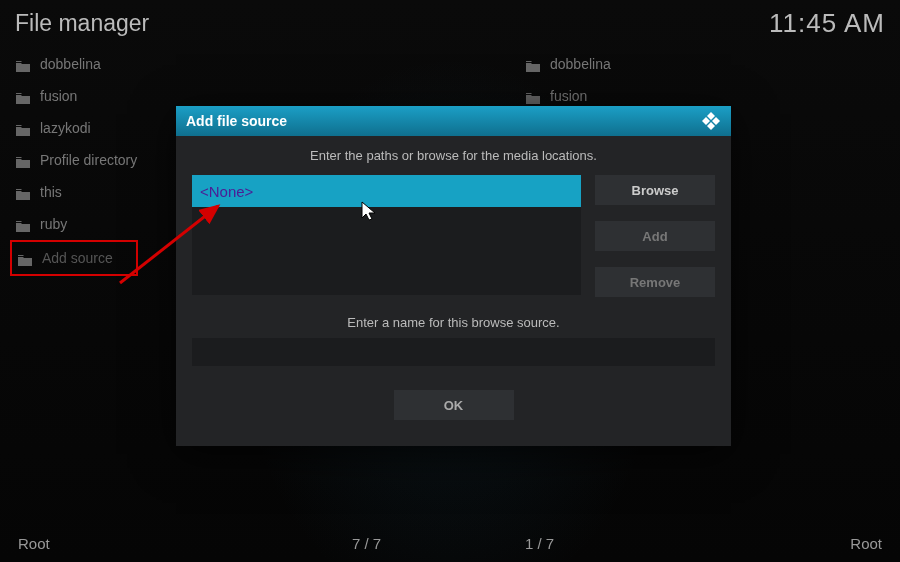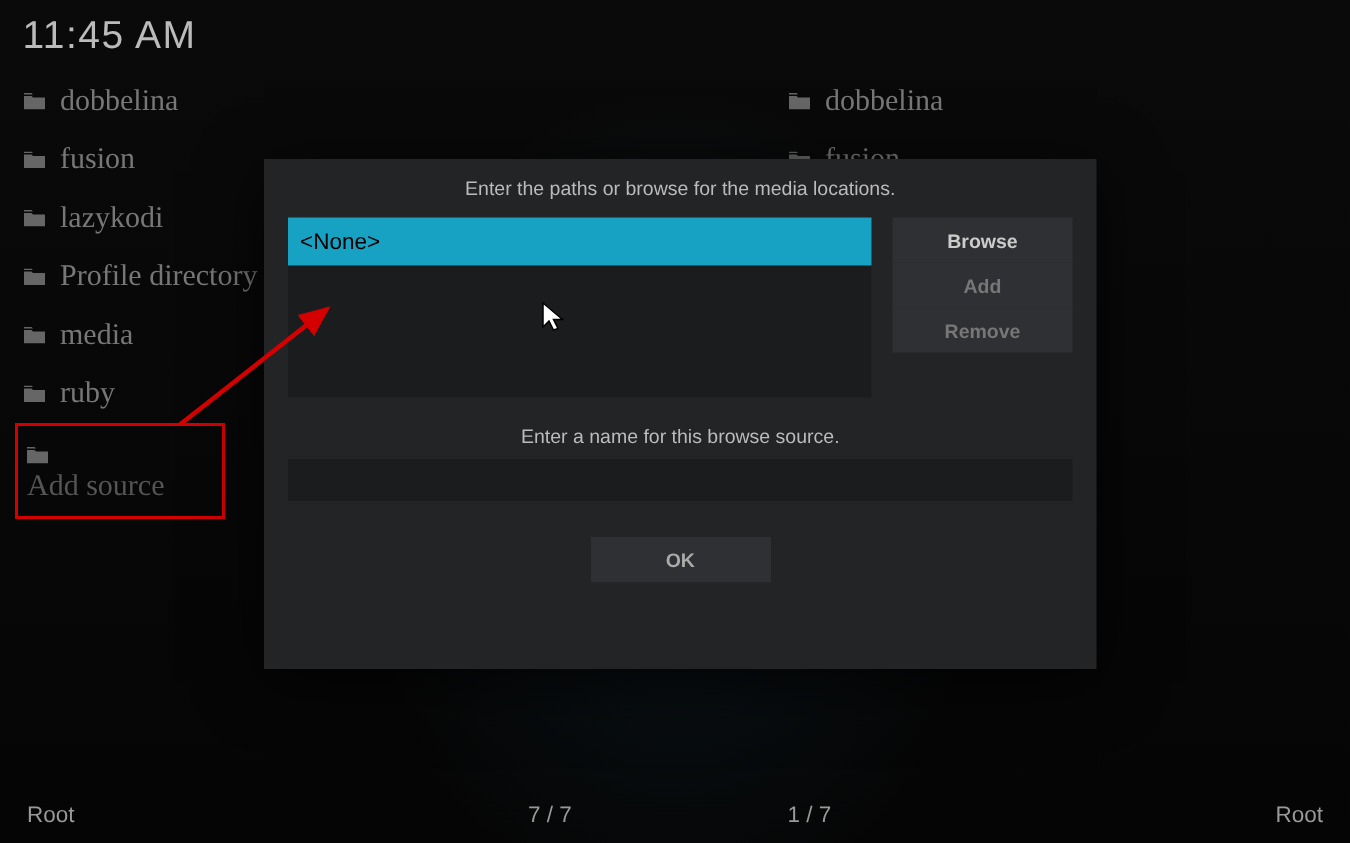--- a/index.html
+++ b/index.html
@@ -21,24 +21,23 @@
     display: flex; justify-content: space-between; align-items: center;
     color: #aaa;
   }
   .title { font-size: 23px; color: #bbb; font-weight: 300; }
   .clock { font-size: 26px; color: #bbb; font-weight: 300; letter-spacing: 1px; }
   
   .col { position: absolute; top: 48px; width: 370px; }
   .col-left { left: 10px; }
   .col-right { left: 520px; }
   .item {
-    display: flex; gap: 10px;
-    padding: 8px 6px; font-size: 20px; color: #777;
+    display: flex; align-items: center; gap: 10px;
+    padding: 8px 6px; font-size: 14px; color: #777;
     cursor: pointer;
-    font-family: Liberation Serif, serif;
   }
   .folder-icon { width: 14px; height: 11px; position: relative; }
   .folder-icon svg { width: 14px; height: 11px; fill: #666; }
   .add-source-hl {
     border: 2px solid #d40000;
     color: #555;
   }
   
   .footer {
     position: absolute; bottom: 10px; left: 0; right: 0;
@@ -60,24 +59,24 @@
     padding: 0 10px;
   }
   .dlg-title-text { color: #fff; font-weight: bold; font-size: 14px; }
   .kodi-logo { width: 20px; height: 20px; }
   .dlg-body { flex: 1; padding: 12px 16px 4px; display: flex; flex-direction: column; }
   .instr { text-align: center; font-size: 13px; color: #bbb; margin-bottom: 12px; }
   
   .path-row { display: flex; gap: 14px; }
   .path-list { flex: 1; background: #1b1c1e; height: 120px; }
   .path-item {
-    background: #17a2c4; color: #000000; font-size: 15px;
+    background: #17a2c4; color: #4c1d95; font-size: 15px;
     height: 32px; display: flex; align-items: center; padding: 0 8px;
   }
-  .btn-stack { width: 120px; display: flex; flex-direction: column; gap: 0; }
+  .btn-stack { width: 120px; display: flex; flex-direction: column; gap: 16px; }
   .side-btn {
     background: #2e3033; color: #ccc; font-size: 13px; font-weight: bold;
     height: 30px; display: flex; align-items: center; justify-content: center;
     cursor: pointer;
   }
   .side-btn.dim { color: #777; }
   
   .name-label { text-align: center; font-size: 13px; color: #bbb; margin-top: 18px; margin-bottom: 8px; }
   .name-input {
     background: #1b1c1e; height: 28px; width: 100%;
@@ -94,20 +93,21 @@
   
   .cursor { position: absolute; left: 360px; top: 200px; pointer-events: none; z-index: 50; }
   .arrow-svg { position: absolute; left: 90px; top: 188px; width: 150px; height: 100px; pointer-events: none; z-index: 40; }
 </style>
 </head>
 <body>
 
 <div class="bg-gradient"></div>
 
 <div class="header">
+  <div class="title">File manager</div>
   <div class="clock">11:45 AM</div>
 </div>
 
 <div class="col col-left">
   <div class="item">
     <span class="folder-icon"><svg viewBox="0 0 14 11">
           <path d="M0 2h5l1 1h8v8H0z M0 0h5l1 1H0z"></path>
         </svg></span>
     <span>dobbelina</span>
   </div>
@@ -126,29 +126,29 @@
   <div class="item">
     <span class="folder-icon"><svg viewBox="0 0 14 11">
           <path d="M0 2h5l1 1h8v8H0z M0 0h5l1 1H0z"></path>
         </svg></span>
     <span>Profile directory</span>
   </div>
   <div class="item">
     <span class="folder-icon"><svg viewBox="0 0 14 11">
           <path d="M0 2h5l1 1h8v8H0z M0 0h5l1 1H0z"></path>
         </svg></span>
-    <span>media</span>
+    <span>this</span>
   </div>
   <div class="item">
     <span class="folder-icon"><svg viewBox="0 0 14 11">
           <path d="M0 2h5l1 1h8v8H0z M0 0h5l1 1H0z"></path>
         </svg></span>
     <span>ruby</span>
   </div>
-  <div class="item add-source-hl" style="width:140px;flex-direction:column;">
+  <div class="item add-source-hl" style="width:128px;">
     <span class="folder-icon"><svg viewBox="0 0 14 11">
           <path d="M0 2h5l1 1h8v8H0z M0 0h5l1 1H0z"></path>
         </svg></span>
     <span>Add source</span>
   </div>
 </div>
 
 <div class="col col-right">
   <div class="item">
     <span class="folder-icon"><svg viewBox="0 0 14 11">
@@ -165,20 +165,28 @@
 </div>
 
 <div class="footer">
   <span>Root</span>
   <span class="footer-pos" style="left:352px;">7 / 7</span>
   <span class="footer-pos" style="left:525px;">1 / 7</span>
   <span>Root</span>
 </div>
 
 <div class="dialog">
+  <div class="dlg-title">
+    <span class="dlg-title-text">Add file source</span>
+    <span class="kodi-logo">
+      <svg viewBox="0 0 20 20">
+          <path fill="#fff" d="M10 1l4 4-4 4-4-4z M1 10l4-4 4 4-4 4z M19 10l-4-4-4 4 4 4z M10 19l-4-4 4-4 4 4z"></path>
+        </svg>
+    </span>
+  </div>
   <div class="dlg-body">
     <div class="instr">Enter the paths or browse for the media locations.</div>
     <div class="path-row">
       <div class="path-list">
         <div class="path-item">
           <span>&lt;None&gt;</span>
         </div>
       </div>
       <div class="btn-stack">
         <div class="side-btn">Browse</div>

